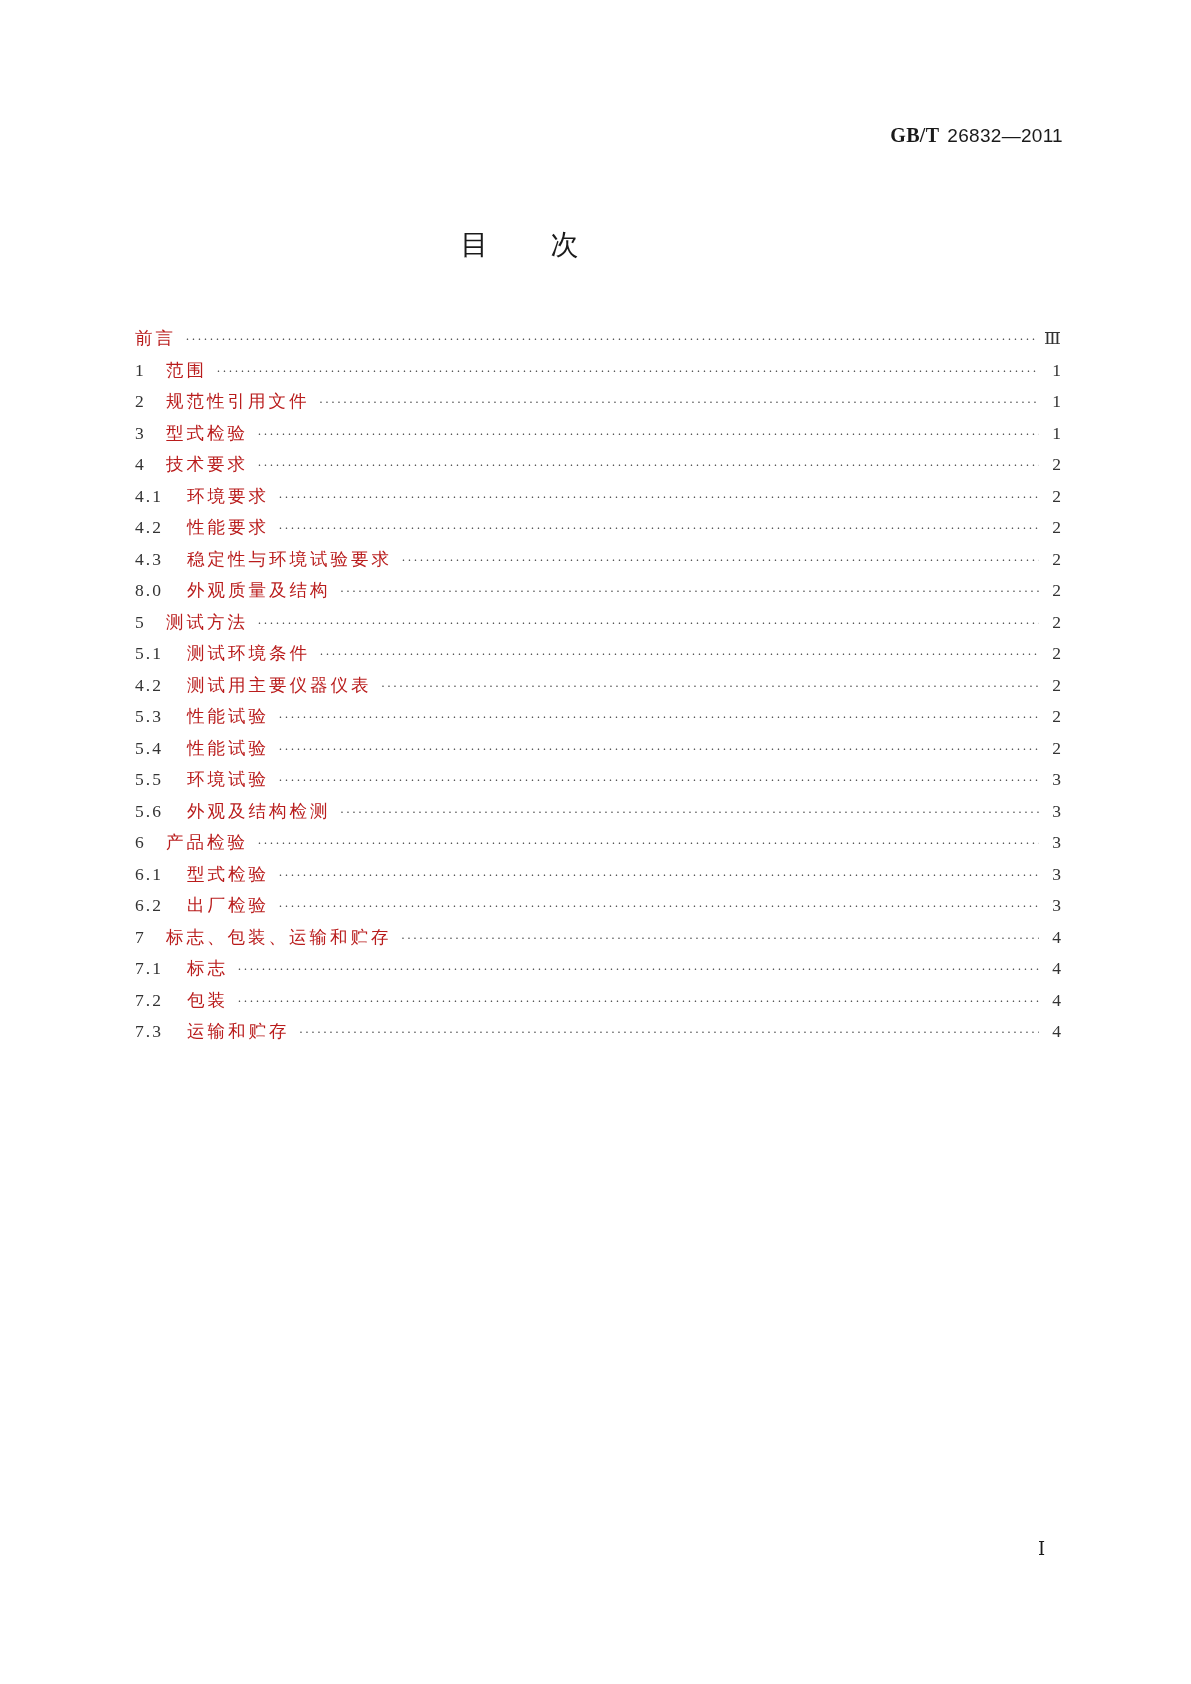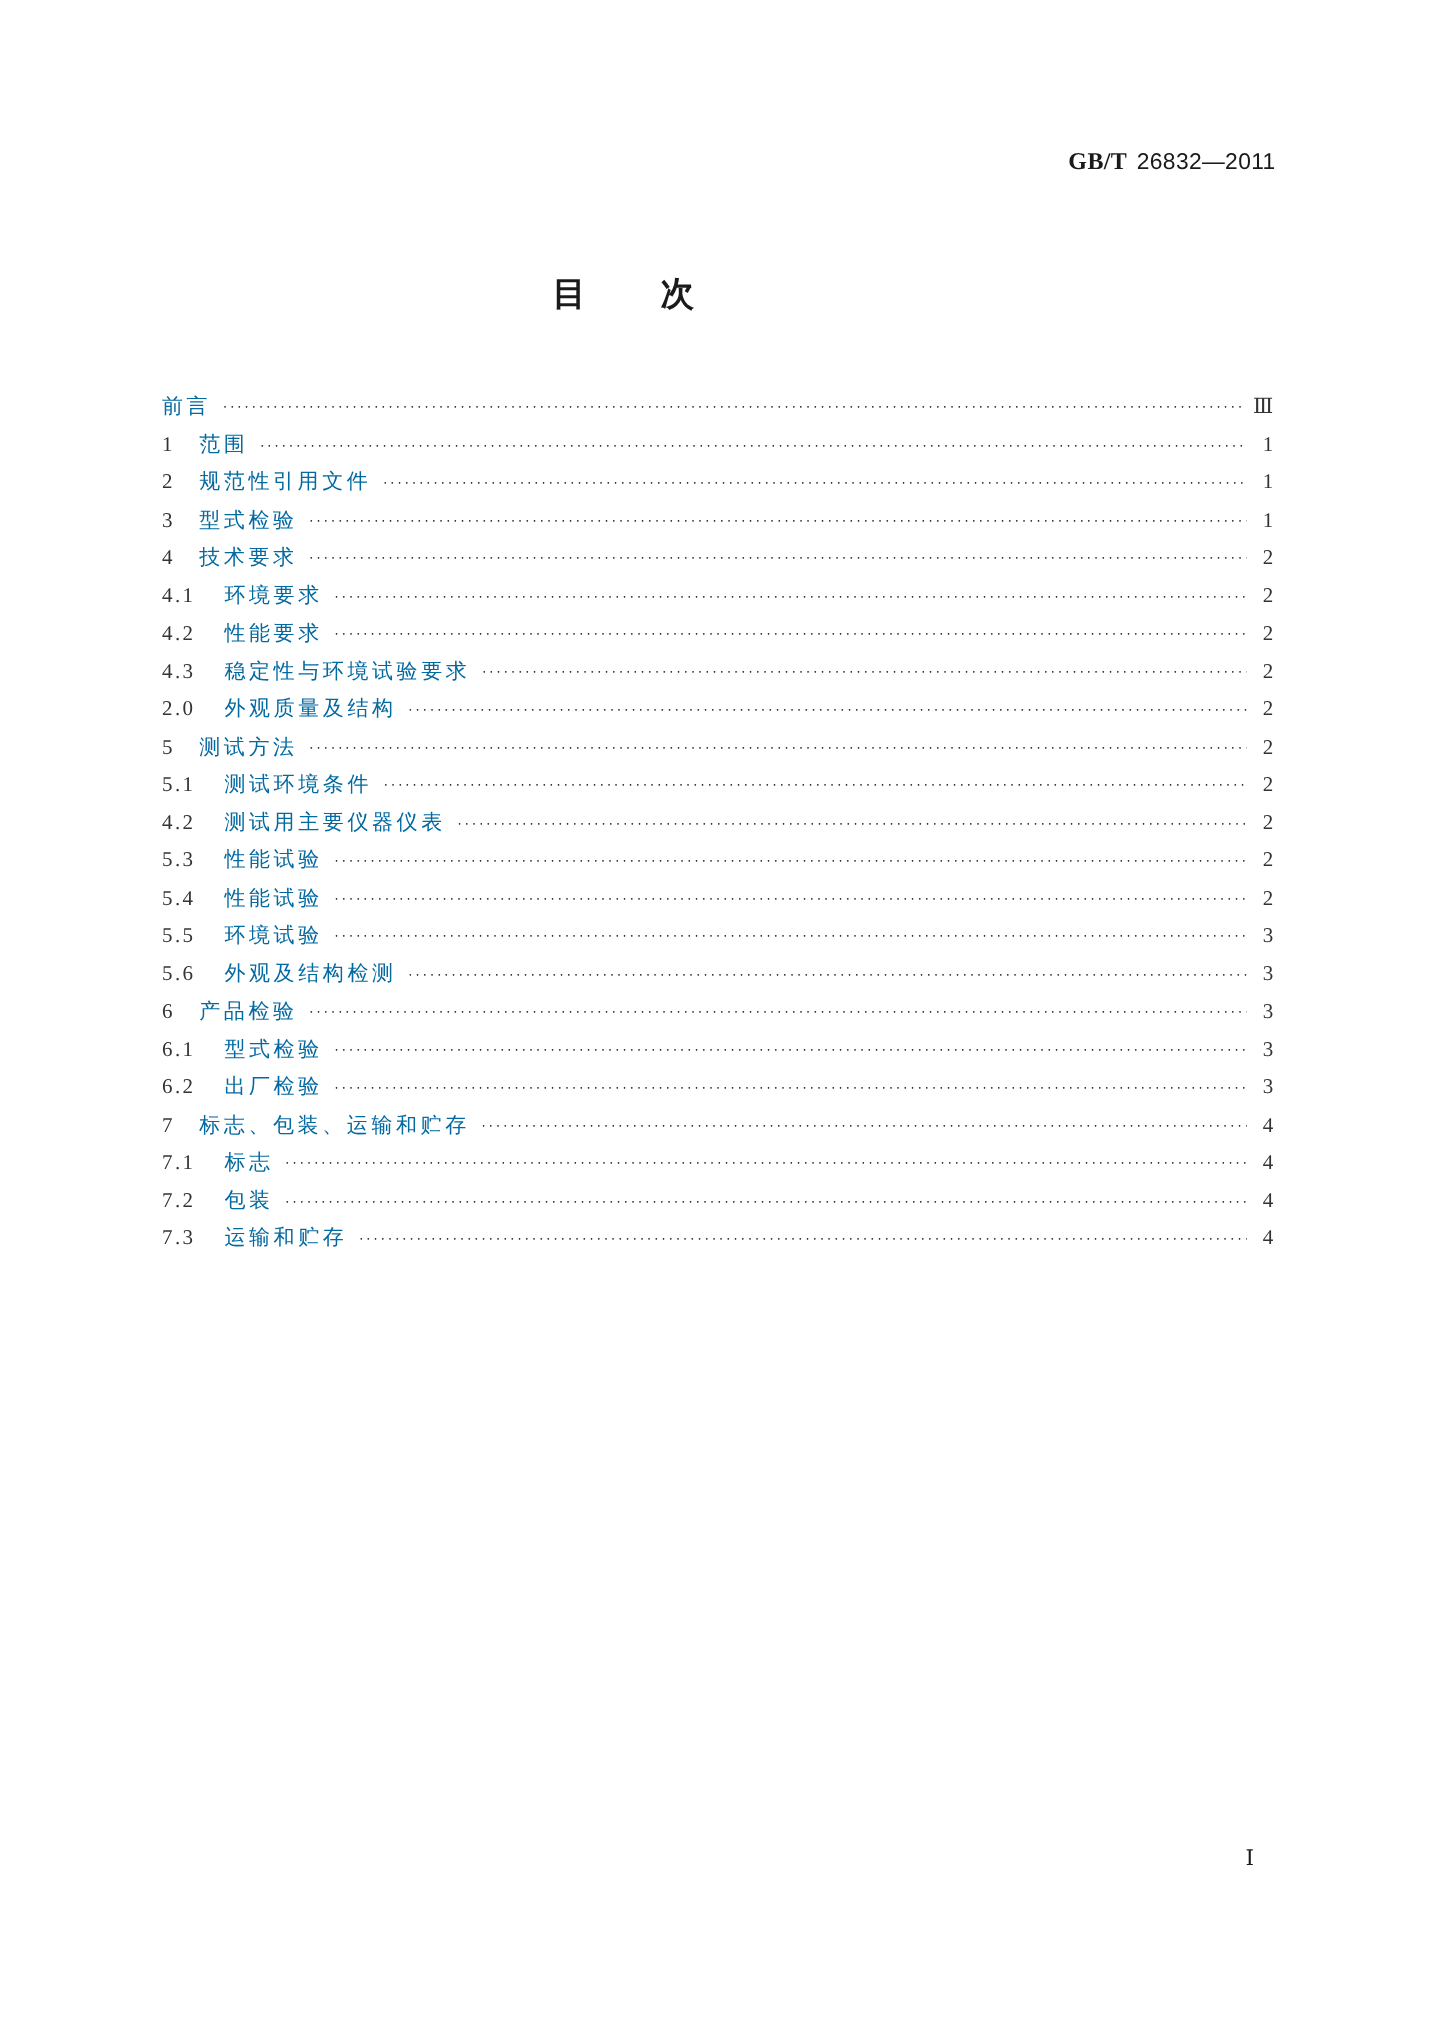--- a/index.html
+++ b/index.html
@@ -33,21 +33,21 @@
       font-size: 19px;
       margin-left: 8px;
     }
     .toc-title {
       position: absolute;
       top: 226px;
       left: 0;
       width: 1039px;
       text-align: center;
       font-family: "DejaVu Sans", "Liberation Sans", sans-serif;
-      font-weight: bold;
+      font-weight: normal;
       font-size: 28px;
       letter-spacing: 62px;
       text-indent: 62px;
     }
     .toc {
       position: absolute;
       top: 326px;
       left: 135px;
       width: 926px;
     }
@@ -62,21 +62,21 @@
       display: inline-block;
       font-family: "Liberation Serif", "DejaVu Serif", serif;
       color: #333;
       letter-spacing: 2px;
     }
     .toc-row.lvl1 .toc-num { width: 31px; }
     .toc-row.lvl2 .toc-num { width: 52px; }
     .toc-row.lvl0 .toc-num { width: 0; }
     .toc-label {
       letter-spacing: 3px;
-      color: #0369a1;
+      color: #b91c1c;
     }
     .toc-dots {
       flex: 1;
       overflow: hidden;
       margin: 0 8px 0 10px;
       color: #222;
       font-size: 9px;
       letter-spacing: 2.2px;
       position: relative;
       top: -3px;
@@ -152,21 +152,21 @@
       <span class="toc-dots"></span>
       <span class="toc-page">2</span>
     </div>
     <div class="toc-row lvl2">
       <span class="toc-num">4.3</span>
       <span class="toc-label">稳定性与环境试验要求</span>
       <span class="toc-dots"></span>
       <span class="toc-page">2</span>
     </div>
     <div class="toc-row lvl2">
-      <span class="toc-num">2.0</span>
+      <span class="toc-num">8.0</span>
       <span class="toc-label">外观质量及结构</span>
       <span class="toc-dots"></span>
       <span class="toc-page">2</span>
     </div>
     <div class="toc-row lvl1">
       <span class="toc-num">5</span>
       <span class="toc-label">测试方法</span>
       <span class="toc-dots"></span>
       <span class="toc-page">2</span>
     </div>

